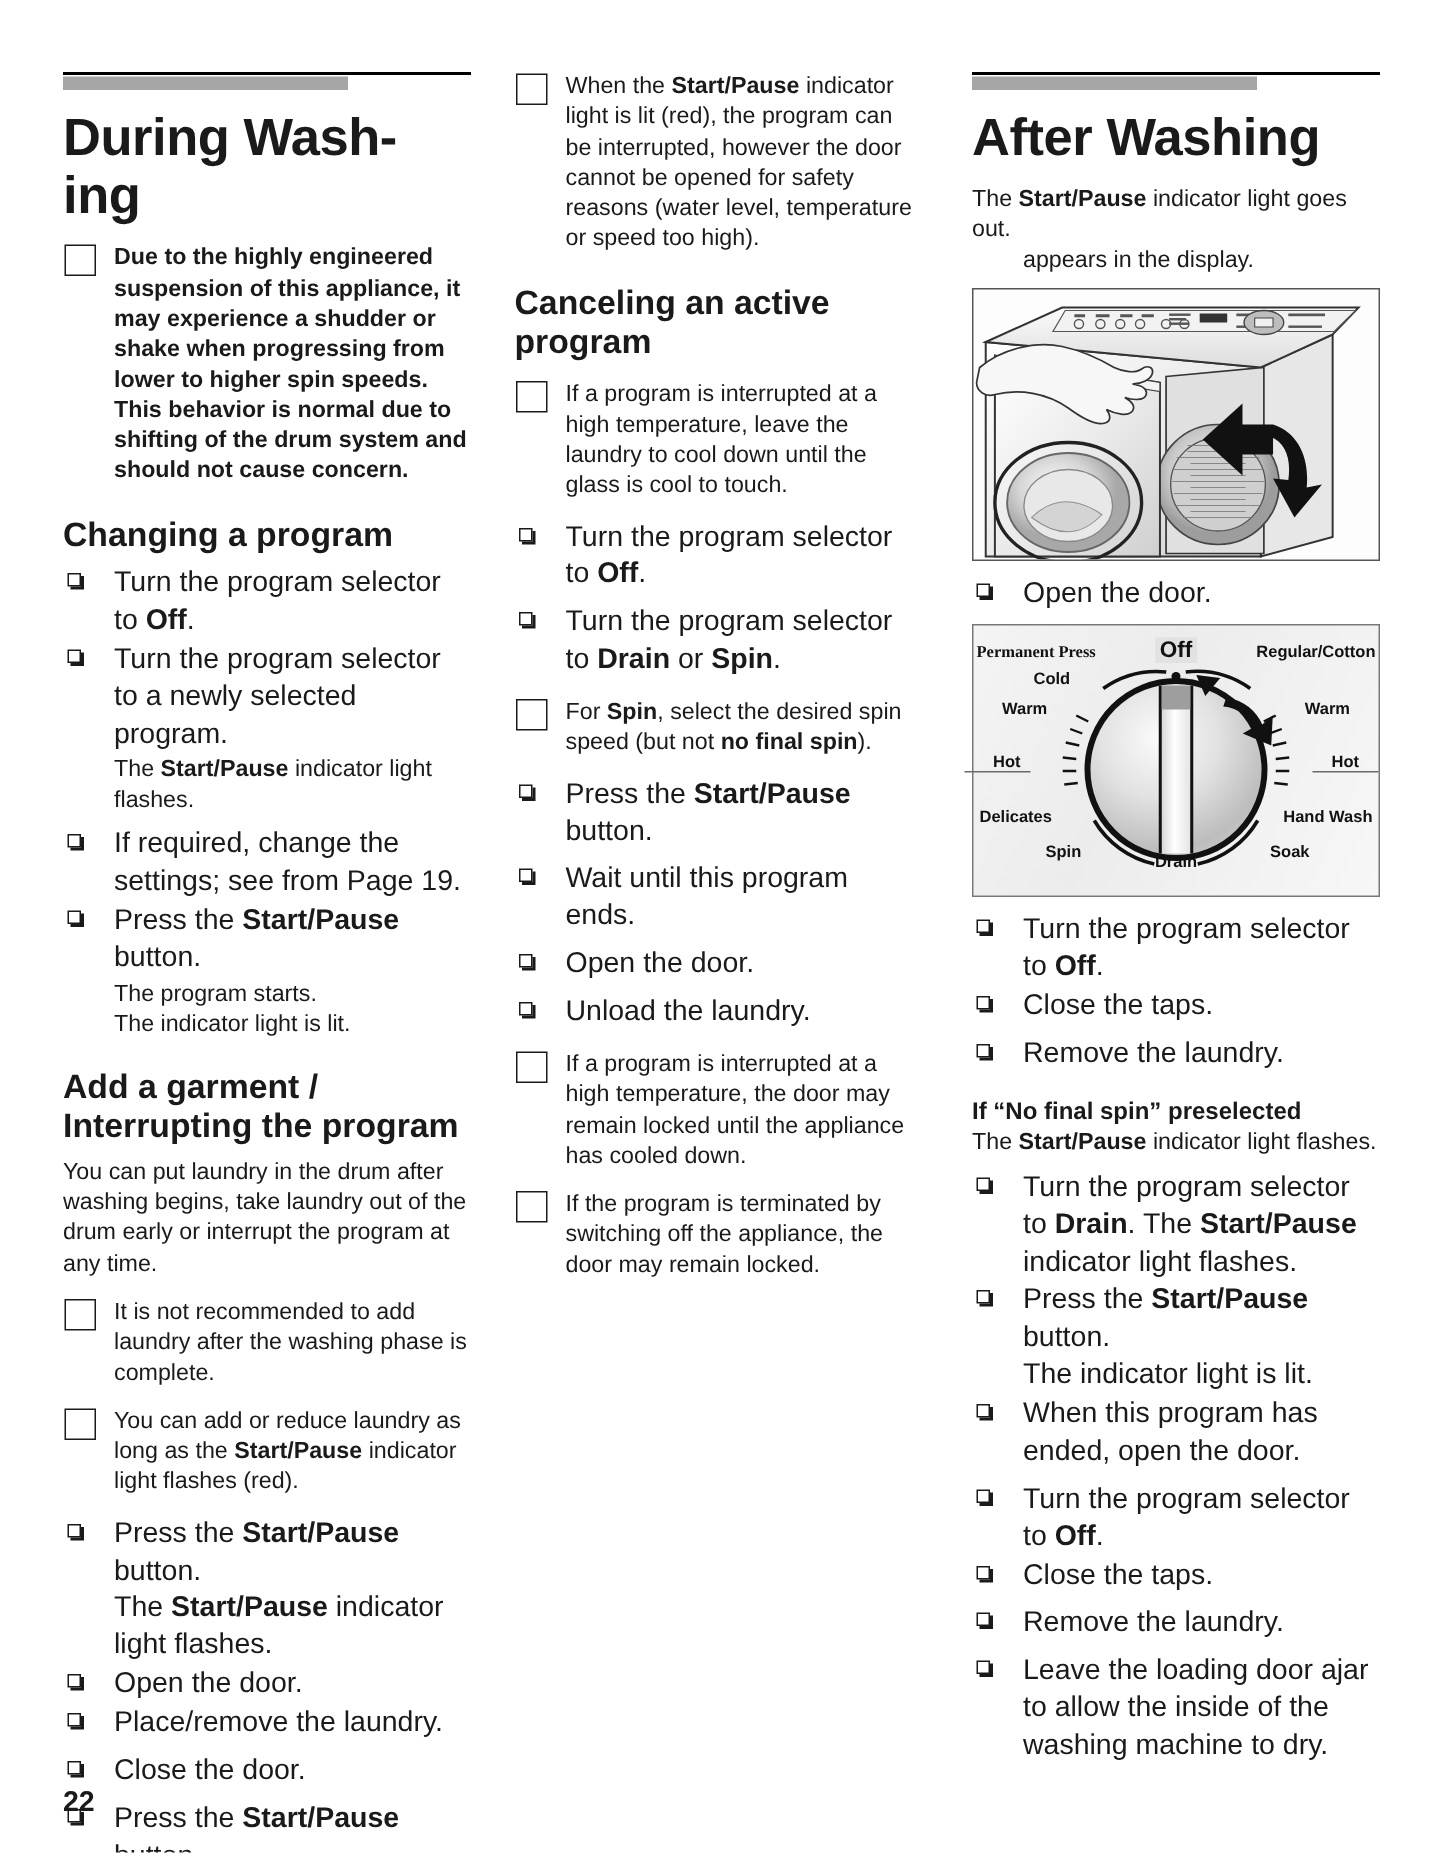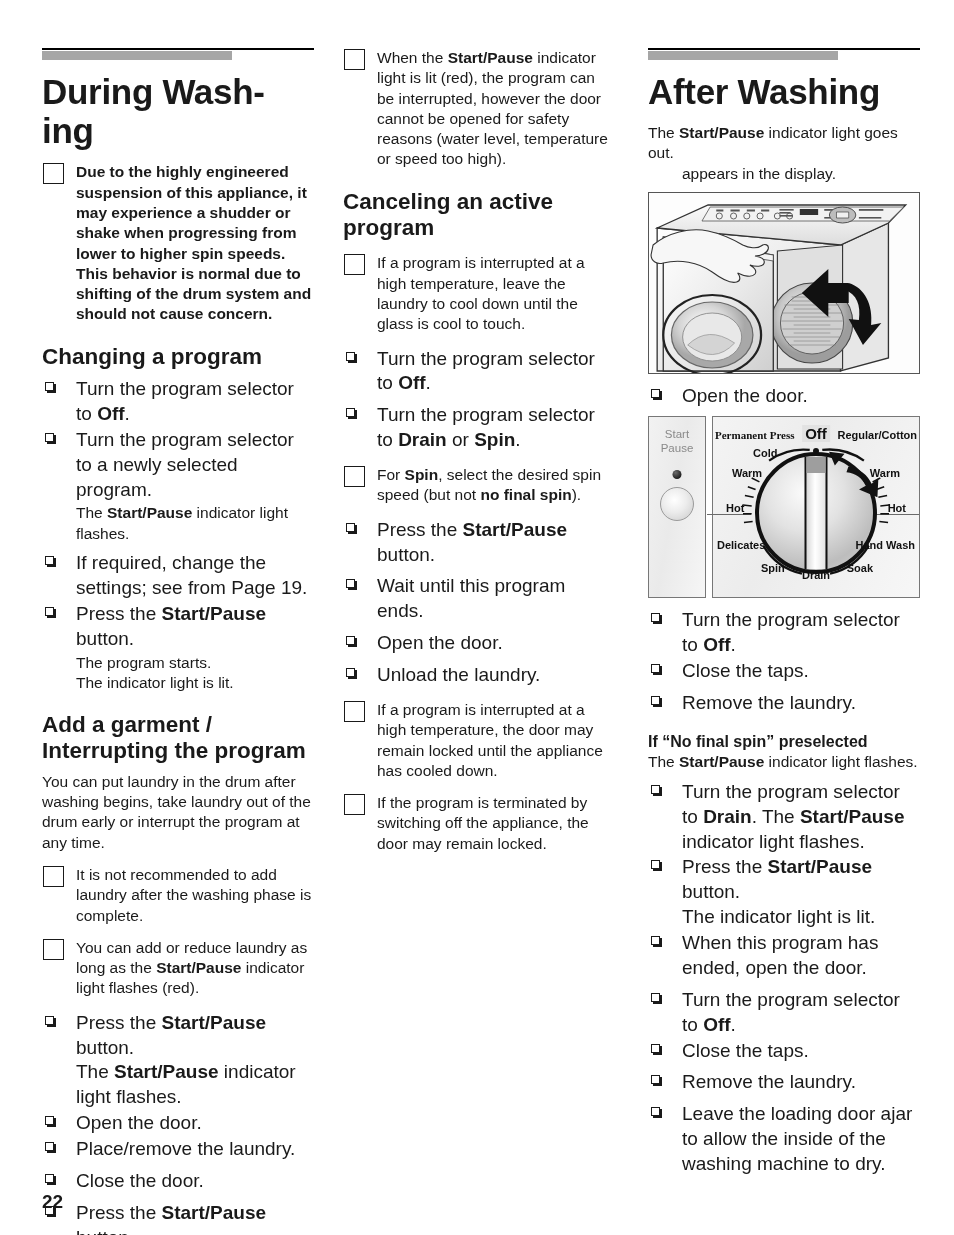--- a/index.html
+++ b/index.html
@@ -518,27 +518,20 @@
     </div>
 
     <ul class="bullets">
       <li class="bullet-item">
         <span class="sq"></span>
         <span>Open the door.</span>
       </li>
     </ul>
 
     <div class="fig-panel">
-      <div class="panel-left">
-        <div class="sp-label">
-          <span>Start</span><br><span>Pause</span>
-        </div>
-        <div class="sp-led"></div>
-        <div class="sp-btn"></div>
-      </div>
 
       <div class="panel-right">
         <div class="dial-wrap">
 
           <div class="dial-hr left"></div>
           <div class="dial-hr right"></div>
 
           <div class="dial-outer">
             <div class="dial-slot"></div>
           </div>

